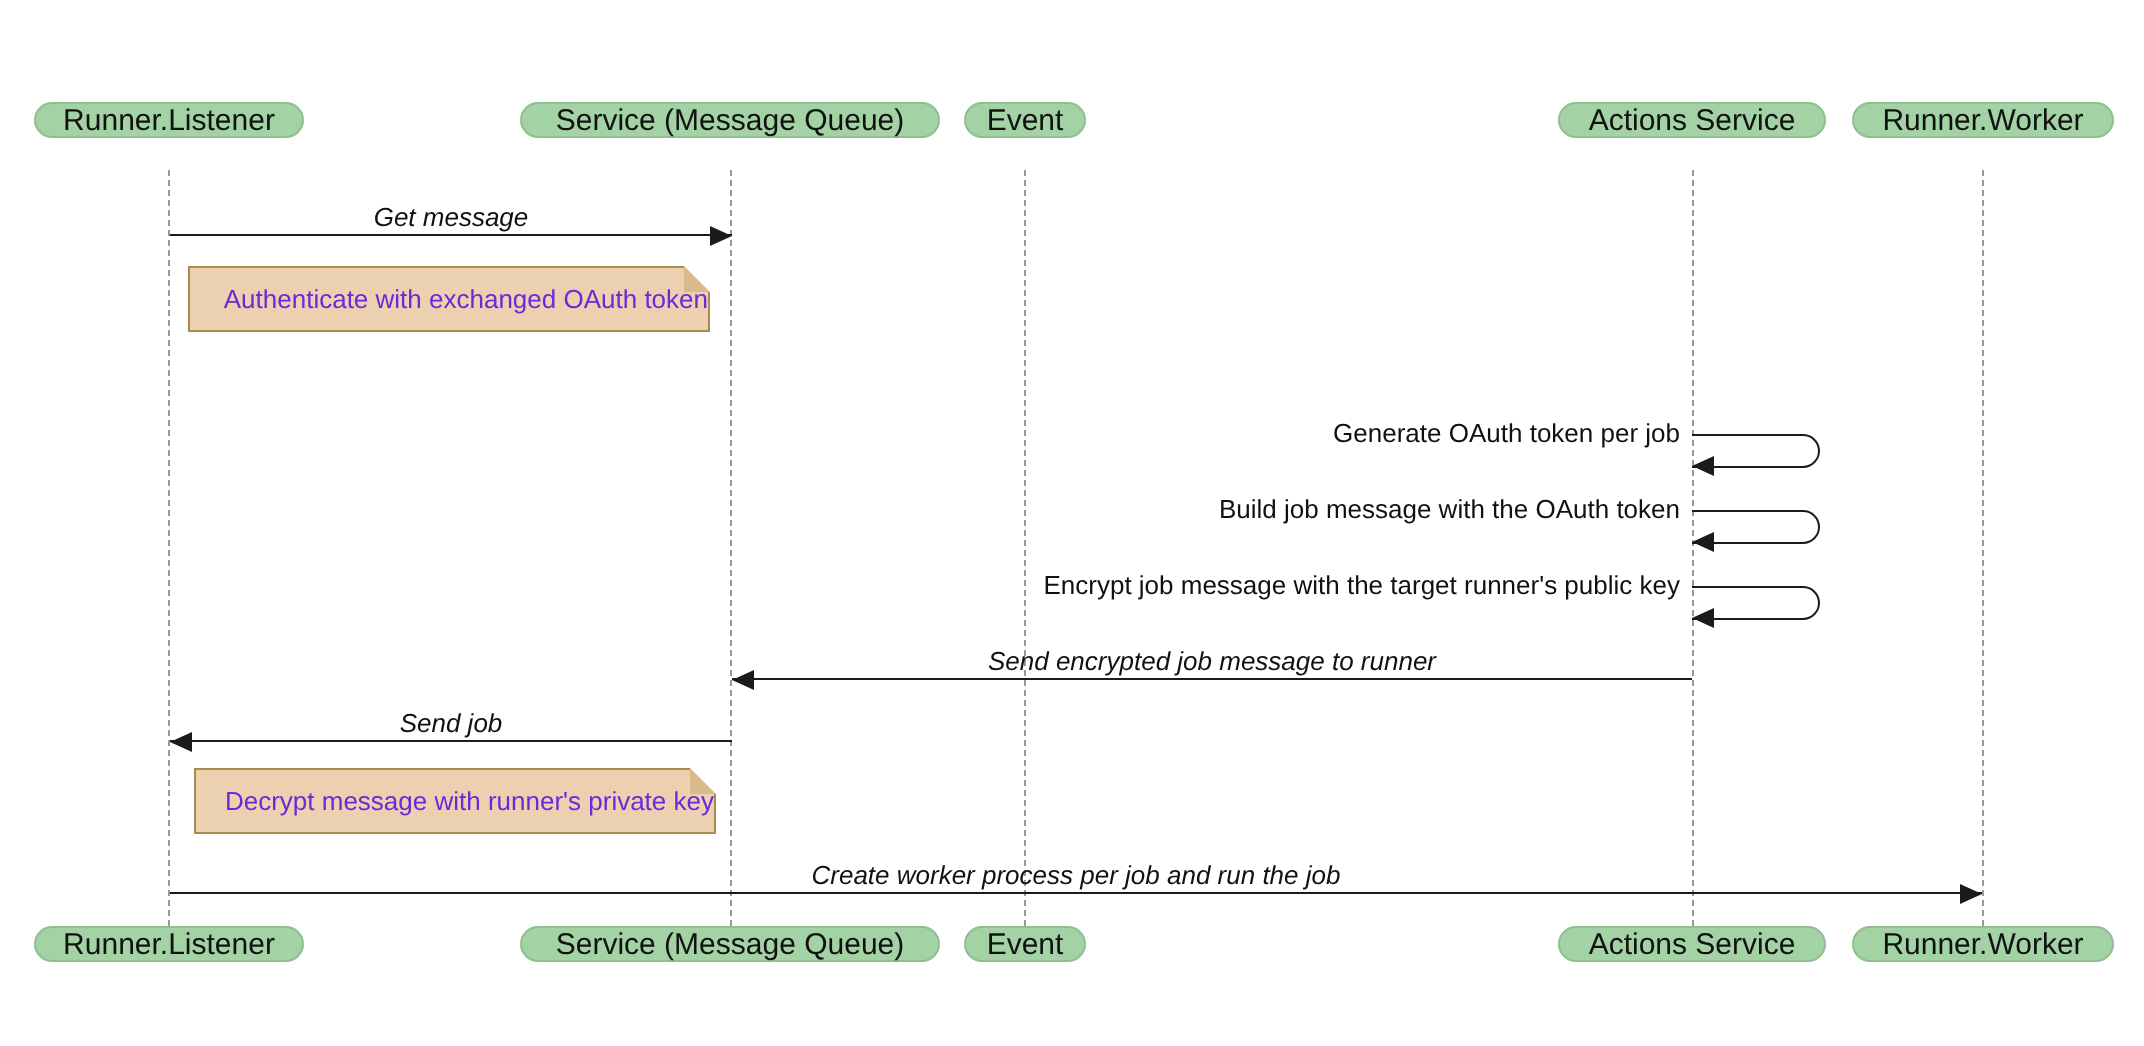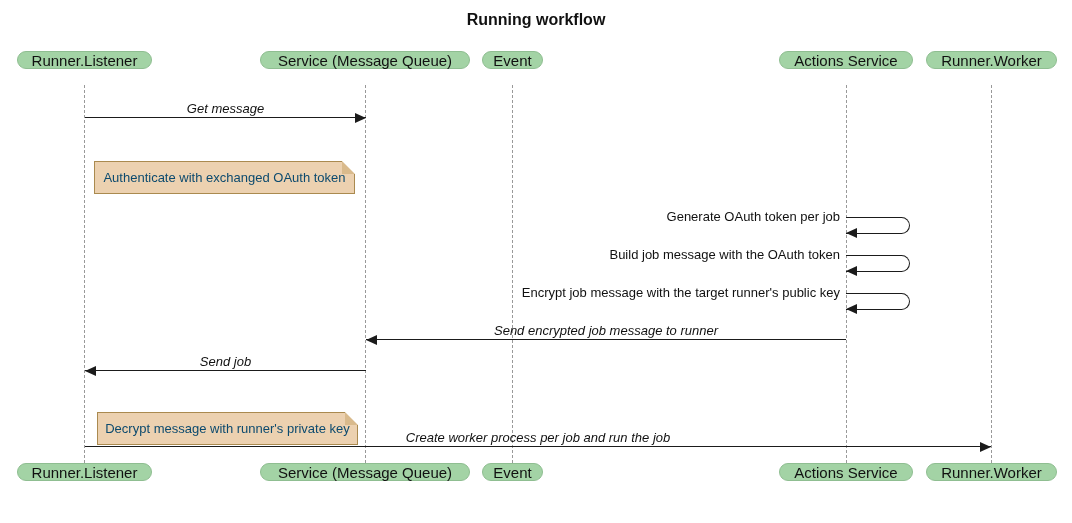--- a/index.html
+++ b/index.html
@@ -20,32 +20,31 @@
           border-bottom:5px solid transparent;border-left:11px solid var(--arrow,#1b1b1b);}
   .head-l{position:absolute;width:0;height:0;border-top:5px solid transparent;
           border-bottom:5px solid transparent;border-right:11px solid var(--arrow,#1b1b1b);}
   .selfmsg{position:absolute;height:34px;}
   .self-label{position:absolute;top:0;height:16px;line-height:16px;font-size:13px;
               white-space:nowrap;color:#111;}
   .loop{position:absolute;width:63px;height:15px;box-sizing:content-box;
         border:1.5px solid var(--arrow,#1b1b1b);border-left:none;
         border-radius:0 10px 10px 0;}
   .note{position:absolute;height:31px;background:var(--note-fill,#ecd1b0);
-        border:1px solid var(--note-border,#aa8a4f);text-align:center;
-        line-height:31px;font-size:13px;color:#0c4a6e;box-sizing:content-box;margin-top:28px;}
+        border:1px solid var(--note-border,#aa8a4f);text-align:right;
+        line-height:31px;font-size:13px;color:#6d28d9;box-sizing:content-box;}
   .note::before{content:"";position:absolute;top:-1px;right:-1px;width:0;height:0;
         border-style:solid;border-width:0 13px 13px 0;
         border-color:#ffffff #ffffff var(--note-fold,#d9ba8c) var(--note-fold,#d9ba8c);}
 </style>
 </head>
 <body>
 
 <div class="diagram">
 
-  <div class="title">Running workflow</div>
 
   <div class="lifeline" style="left:84px"></div>
   <div class="lifeline" style="left:365px"></div>
   <div class="lifeline" style="left:512px"></div>
   <div class="lifeline" style="left:846px"></div>
   <div class="lifeline" style="left:991px"></div>
 
   <div class="actor" style="left:17px;top:51px;width:135px">Runner.Listener</div>
   <div class="actor" style="left:260px;top:51px;width:210px">Service (Message Queue)</div>
   <div class="actor" style="left:482px;top:51px;width:61px">Event</div>

